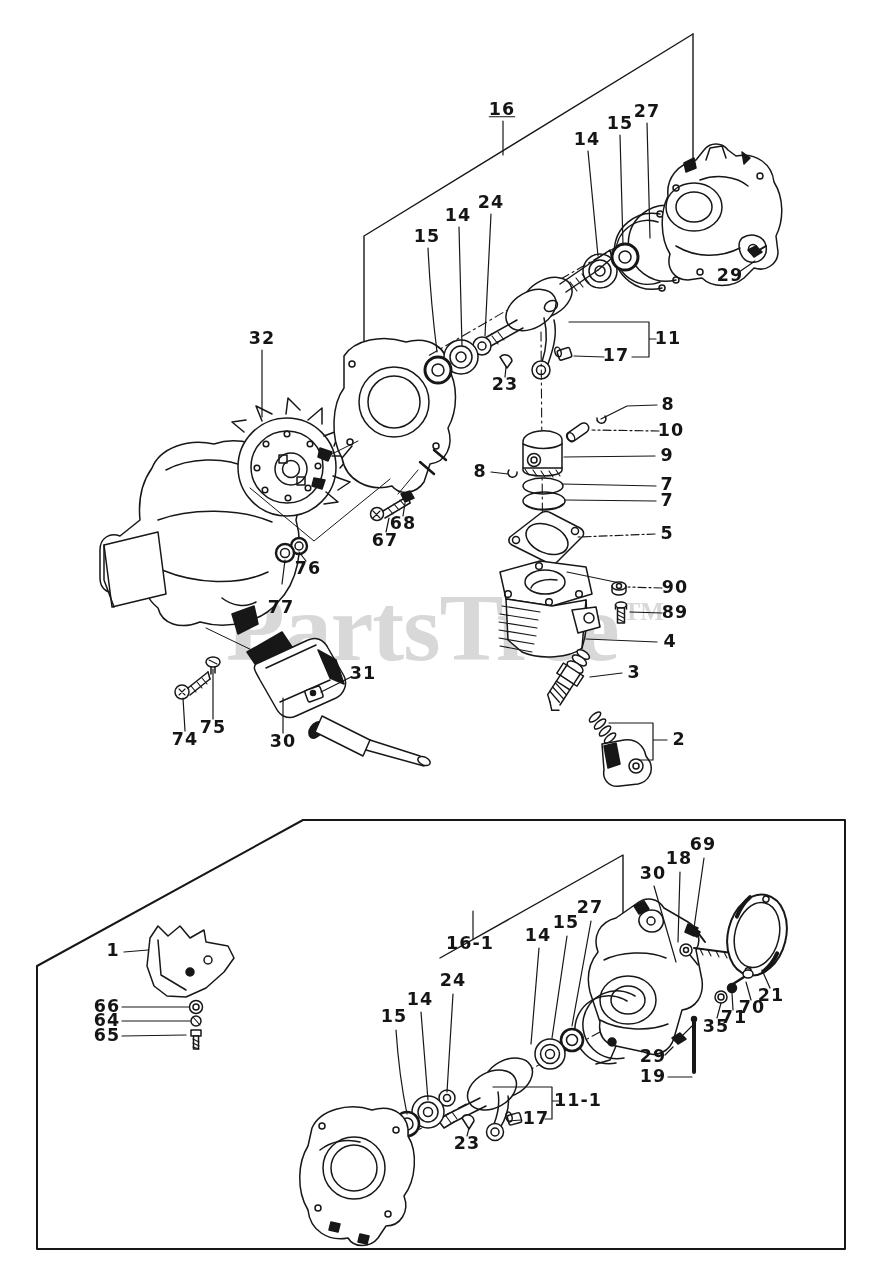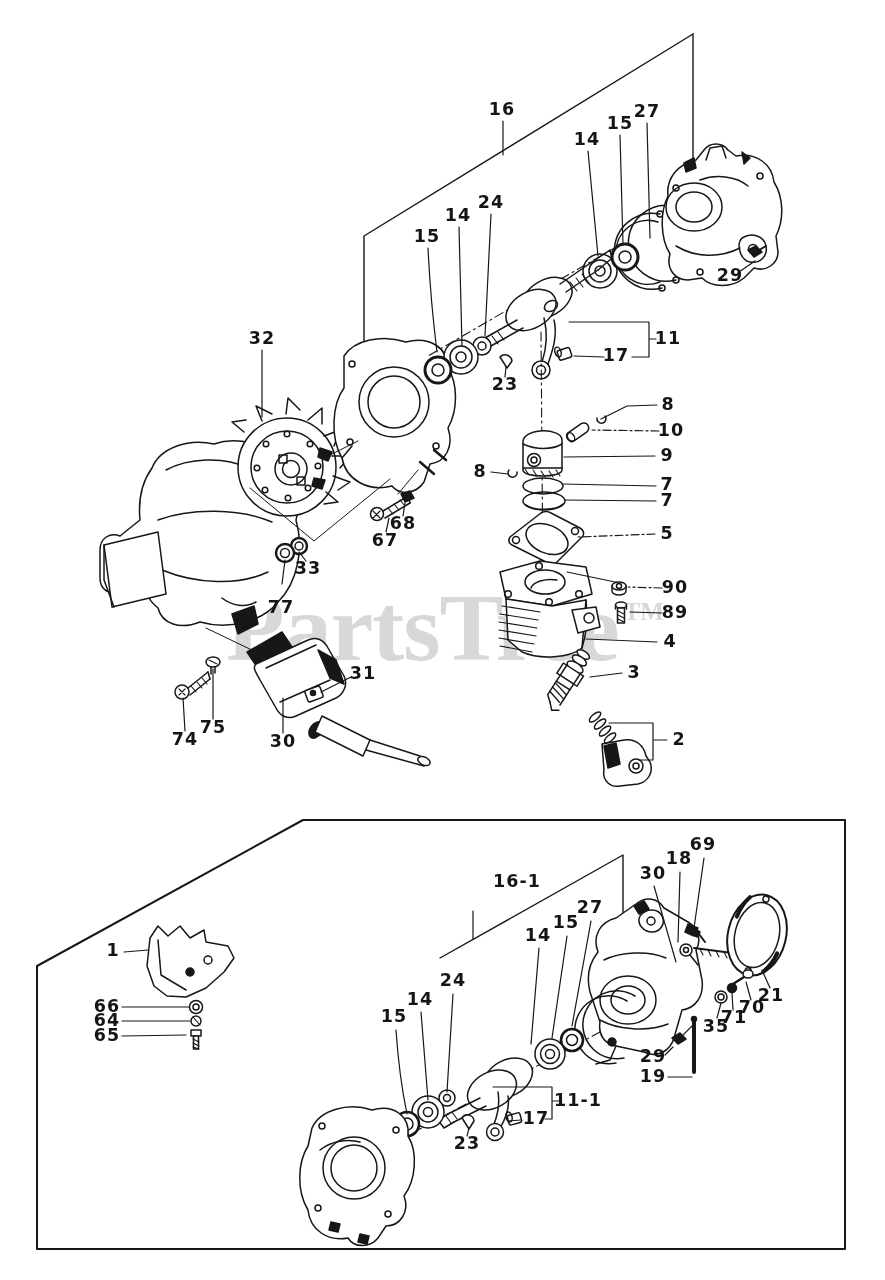--- a/index.html
+++ b/index.html
@@ -431,21 +431,21 @@
       <path d="M668,1077 L692,1077"></path>
       <path d="M493,1087 L552,1087 L552,1119 L545,1119 M552,1101 L559,1101"></path>
       <path d="M521,1120 L508,1121"></path>
       <path d="M467,1136 L469,1128"></path>
     </g>
 
   </g>
   </svg>
 
   <div class="callout-layer">
-      <div class="callout" style="left: 502px; top: 110px;">16</div>
+      <div class="callout" style="left: 502px; top: 110px; text-decoration: underline;">16</div>
       <div class="callout" style="left: 587px; top: 140px;">14</div>
       <div class="callout" style="left: 620px; top: 124px;">15</div>
       <div class="callout" style="left: 647px; top: 112px;">27</div>
       <div class="callout" style="left: 730px; top: 276px;">29</div>
       <div class="callout" style="left: 458px; top: 216px;">14</div>
       <div class="callout" style="left: 491px; top: 203px;">24</div>
       <div class="callout" style="left: 427px; top: 237px;">15</div>
       <div class="callout" style="left: 262px; top: 339px;">32</div>
       <div class="callout" style="left: 668px; top: 339px;">11</div>
       <div class="callout" style="left: 616px; top: 356px;">17</div>
@@ -457,33 +457,33 @@
       <div class="callout" style="left: 667px; top: 485px;">7</div>
       <div class="callout" style="left: 667px; top: 501px;">7</div>
       <div class="callout" style="left: 667px; top: 534px;">5</div>
       <div class="callout" style="left: 675px; top: 588px;">90</div>
       <div class="callout" style="left: 675px; top: 613px;">89</div>
       <div class="callout" style="left: 670px; top: 642px;">4</div>
       <div class="callout" style="left: 634px; top: 673px;">3</div>
       <div class="callout" style="left: 679px; top: 740px;">2</div>
       <div class="callout" style="left: 403px; top: 524px;">68</div>
       <div class="callout" style="left: 385px; top: 541px;">67</div>
-      <div class="callout" style="left: 308px; top: 569px;">33</div>
+      <div class="callout" style="left: 308px; top: 569px;">76</div>
       <div class="callout" style="left: 281px; top: 592px; margin-top: 16px;">77</div>
       <div class="callout" style="left: 363px; top: 674px;">31</div>
       <div class="callout" style="left: 283px; top: 742px;">30</div>
       <div class="callout" style="left: 185px; top: 740px;">74</div>
       <div class="callout" style="left: 213px; top: 728px;">75</div>
     </div>
   <div class="callout-layer">
       <div class="callout" style="left: 113px; top: 951px;">1</div>
       <div class="callout" style="left: 107px; top: 1007px;">66</div>
       <div class="callout" style="left: 107px; top: 1021px;">64</div>
       <div class="callout" style="left: 107px; top: 1036px;">65</div>
-      <div class="callout" style="left: 470px; top: 882px; margin-left: 47px;">16-1</div>
+      <div class="callout" style="left: 470px; top: 944px;">16-1</div>
       <div class="callout" style="left: 453px; top: 981px;">24</div>
       <div class="callout" style="left: 420px; top: 1000px;">14</div>
       <div class="callout" style="left: 394px; top: 1017px;">15</div>
       <div class="callout" style="left: 538px; top: 936px;">14</div>
       <div class="callout" style="left: 566px; top: 923px;">15</div>
       <div class="callout" style="left: 590px; top: 908px;">27</div>
       <div class="callout" style="left: 653px; top: 874px;">30</div>
       <div class="callout" style="left: 679px; top: 859px;">18</div>
       <div class="callout" style="left: 703px; top: 845px;">69</div>
       <div class="callout" style="left: 771px; top: 996px;">21</div>

